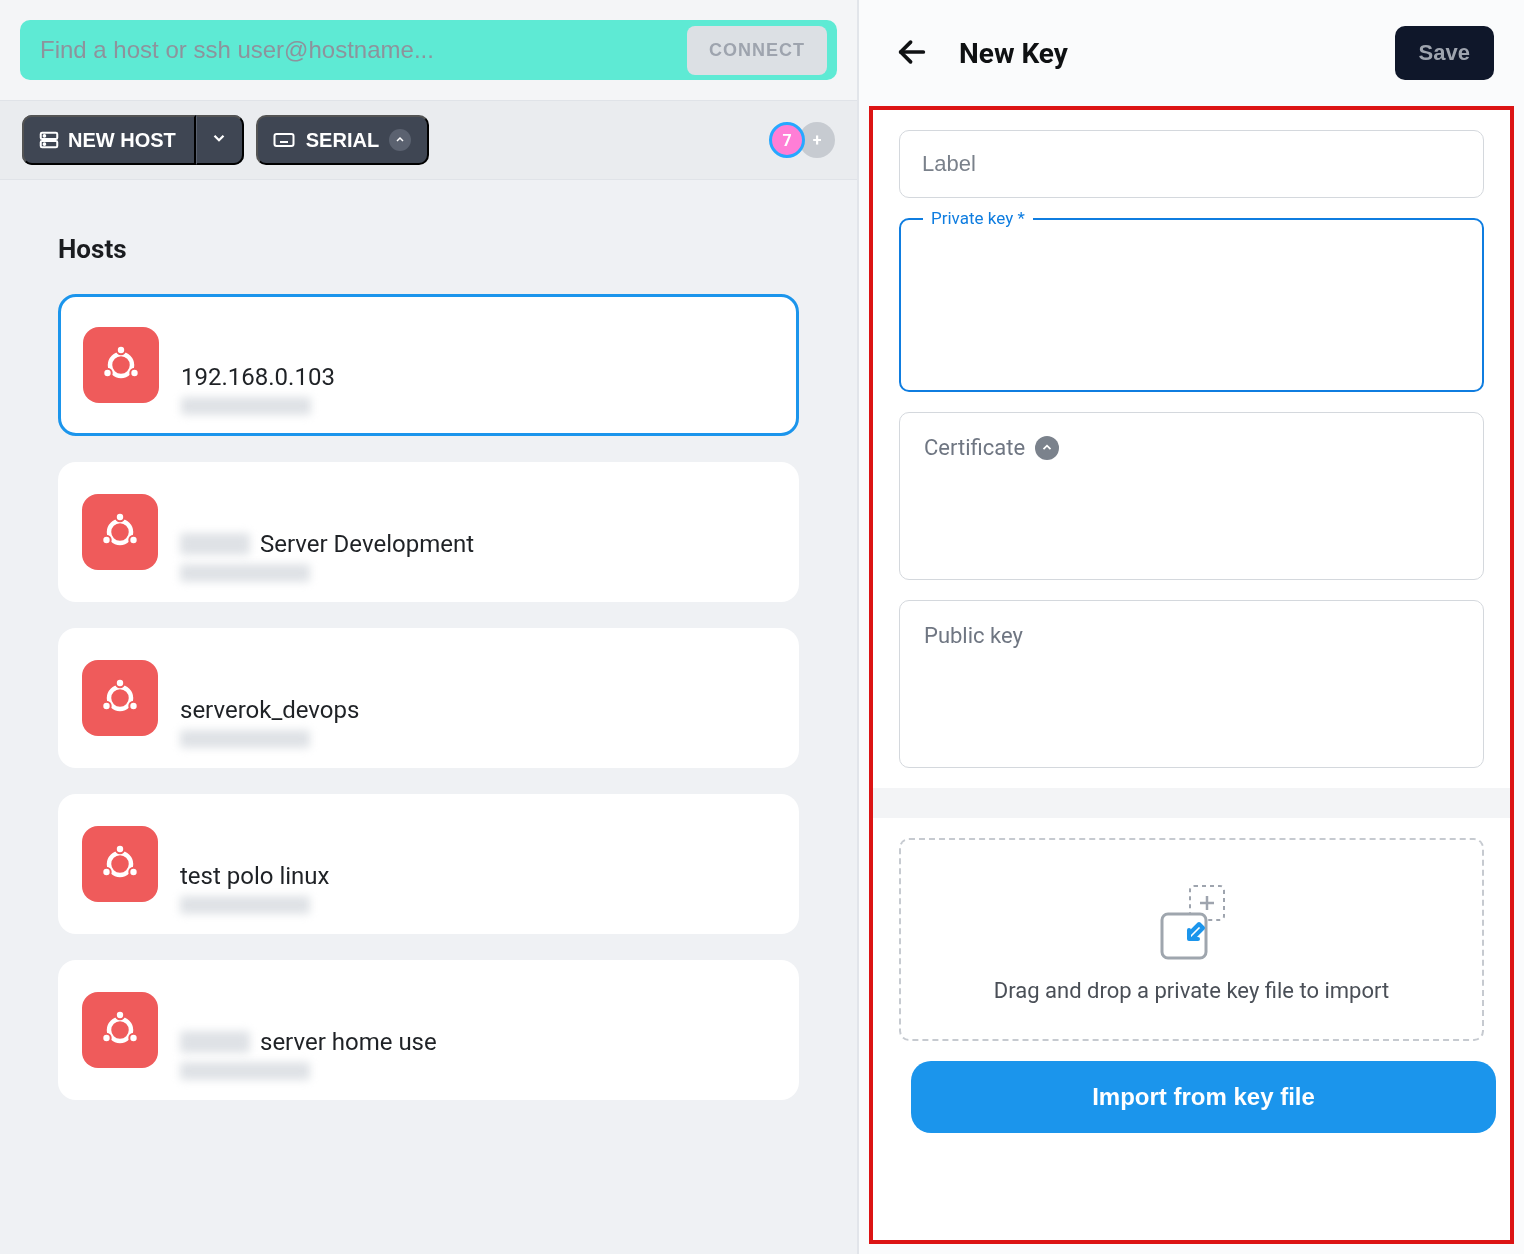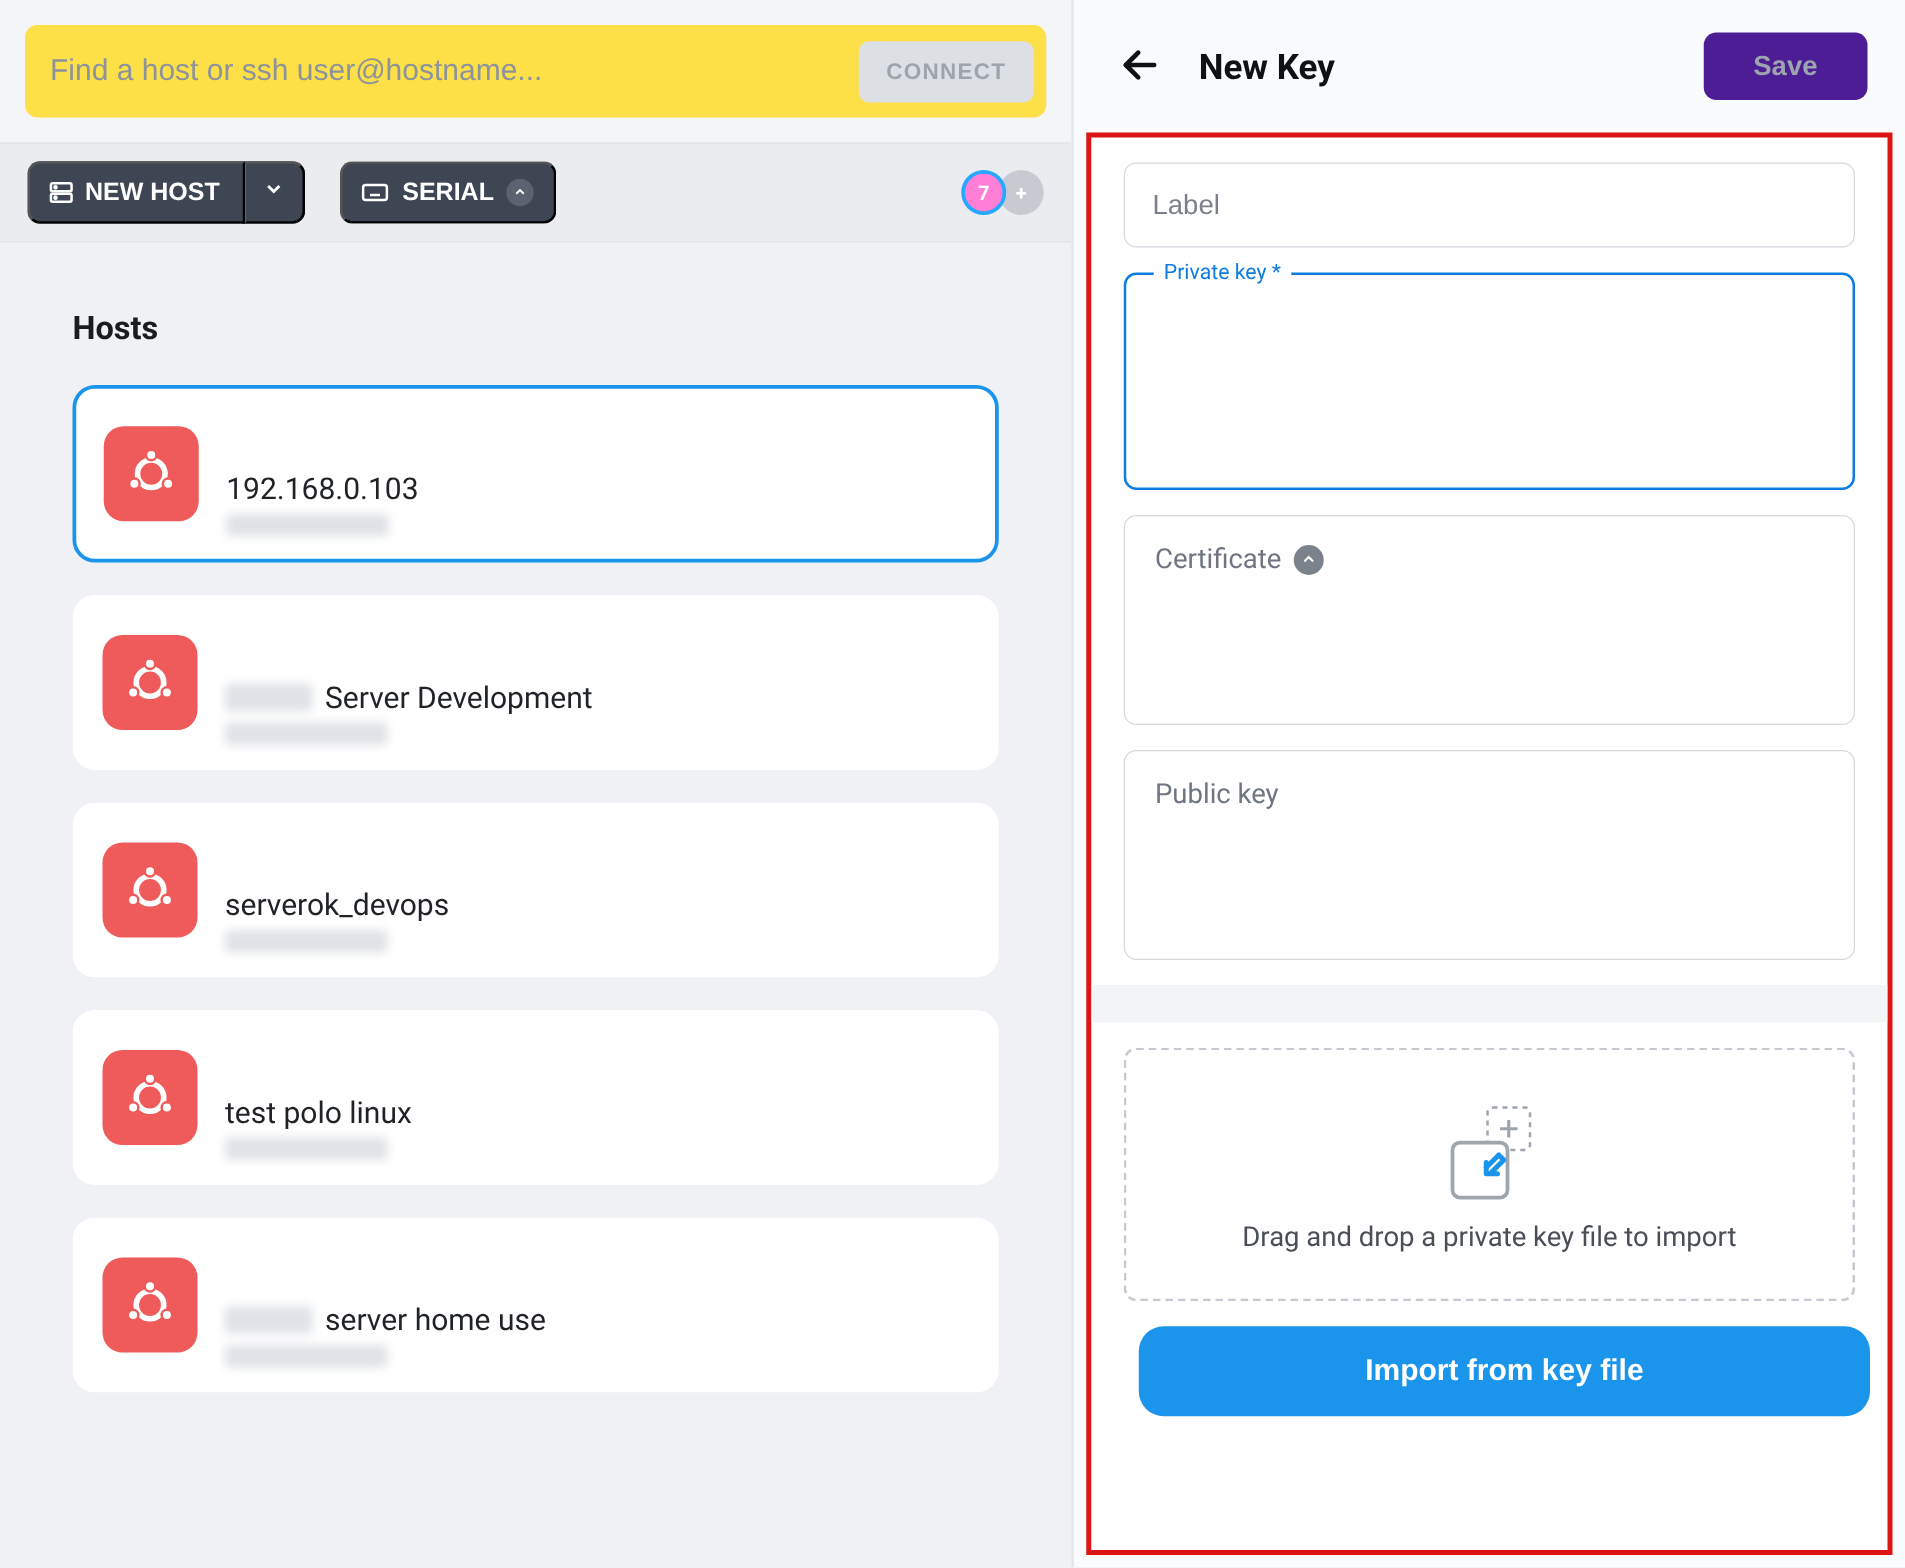--- a/index.html
+++ b/index.html
@@ -22,24 +22,24 @@
       display: flex;
       flex-direction: column;
     }
     .search-bar-area {
       padding: 20px;
       background: #f4f5f7;
     }
     .search-bar {
       display: flex;
       align-items: center;
-      background: #fde047;
+      background: #5eead4;
       border-radius: 10px;
       padding: 8px 10px 8px 20px;
-      height: 74px;
+      height: 60px;
     }
     .search-input {
       flex: 1;
       border: none;
       background: transparent;
       font-size: 24px;
       color: #6f7682;
       outline: none;
     }
     .search-input::placeholder {
@@ -55,21 +55,21 @@
       font-weight: 600;
       letter-spacing: 1px;
     }
     .toolbar {
       display: flex;
       align-items: center;
       padding: 14px 22px;
       background: #eaecef;
       border-top: 1px solid #e0e3e8;
       border-bottom: 1px solid #e0e3e8;
-      gap: 28px;
+      gap: 12px;
     }
     .pill-dark {
       display: inline-flex;
       align-items: center;
       background: #3f4653;
       color: #fff;
       border-radius: 10px;
       height: 50px;
       font-weight: 700;
       font-size: 20px;
@@ -197,25 +197,25 @@
       justify-content: center;
       padding: 6px;
     }
     .right-title {
       font-size: 28px;
       font-weight: 700;
       color: #0f1113;
     }
     .save-btn {
       margin-left: auto;
-      background: #4c1d95;
+      background: #0f172a;
       color: #9ea4ae;
       border: none;
       border-radius: 10px;
-      padding: 14px 40px;
+      padding: 14px 24px;
       font-size: 22px;
       font-weight: 600;
     }
     .right-body {
       margin: 0 10px 10px 10px;
       border: 4px solid #dc1414;
       background: #fff;
       flex: 1;
       display: flex;
       flex-direction: column;

